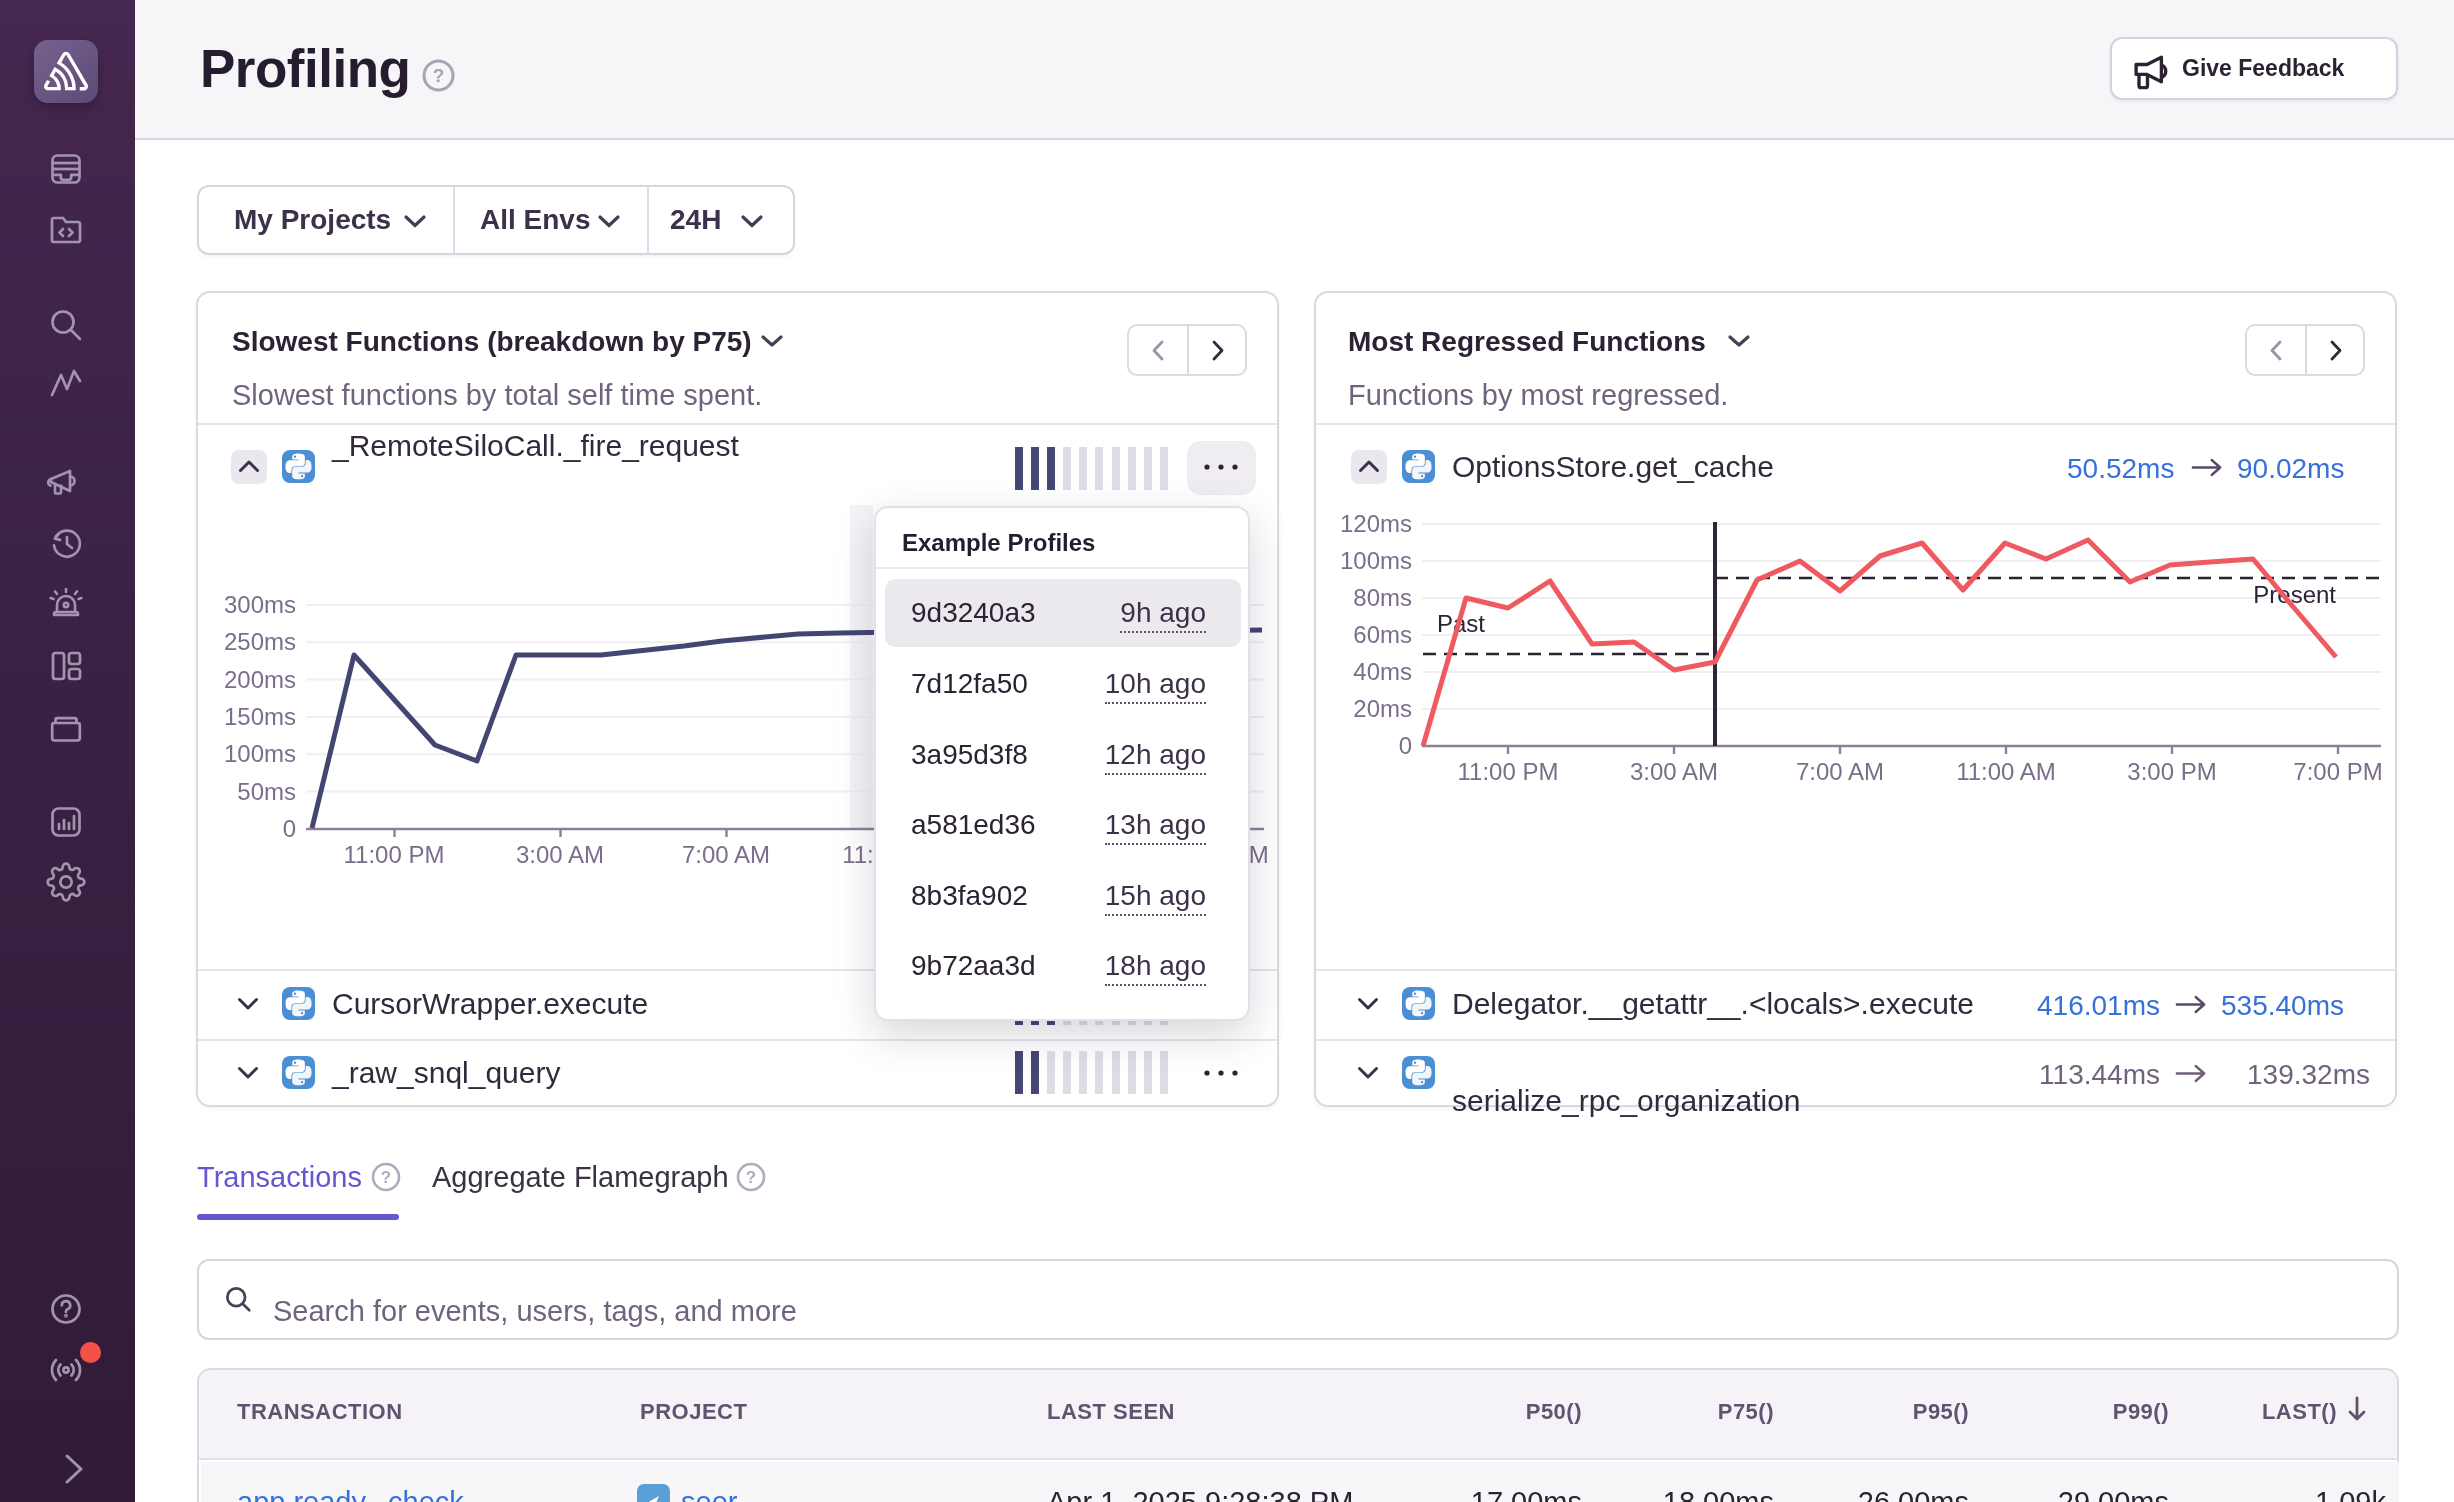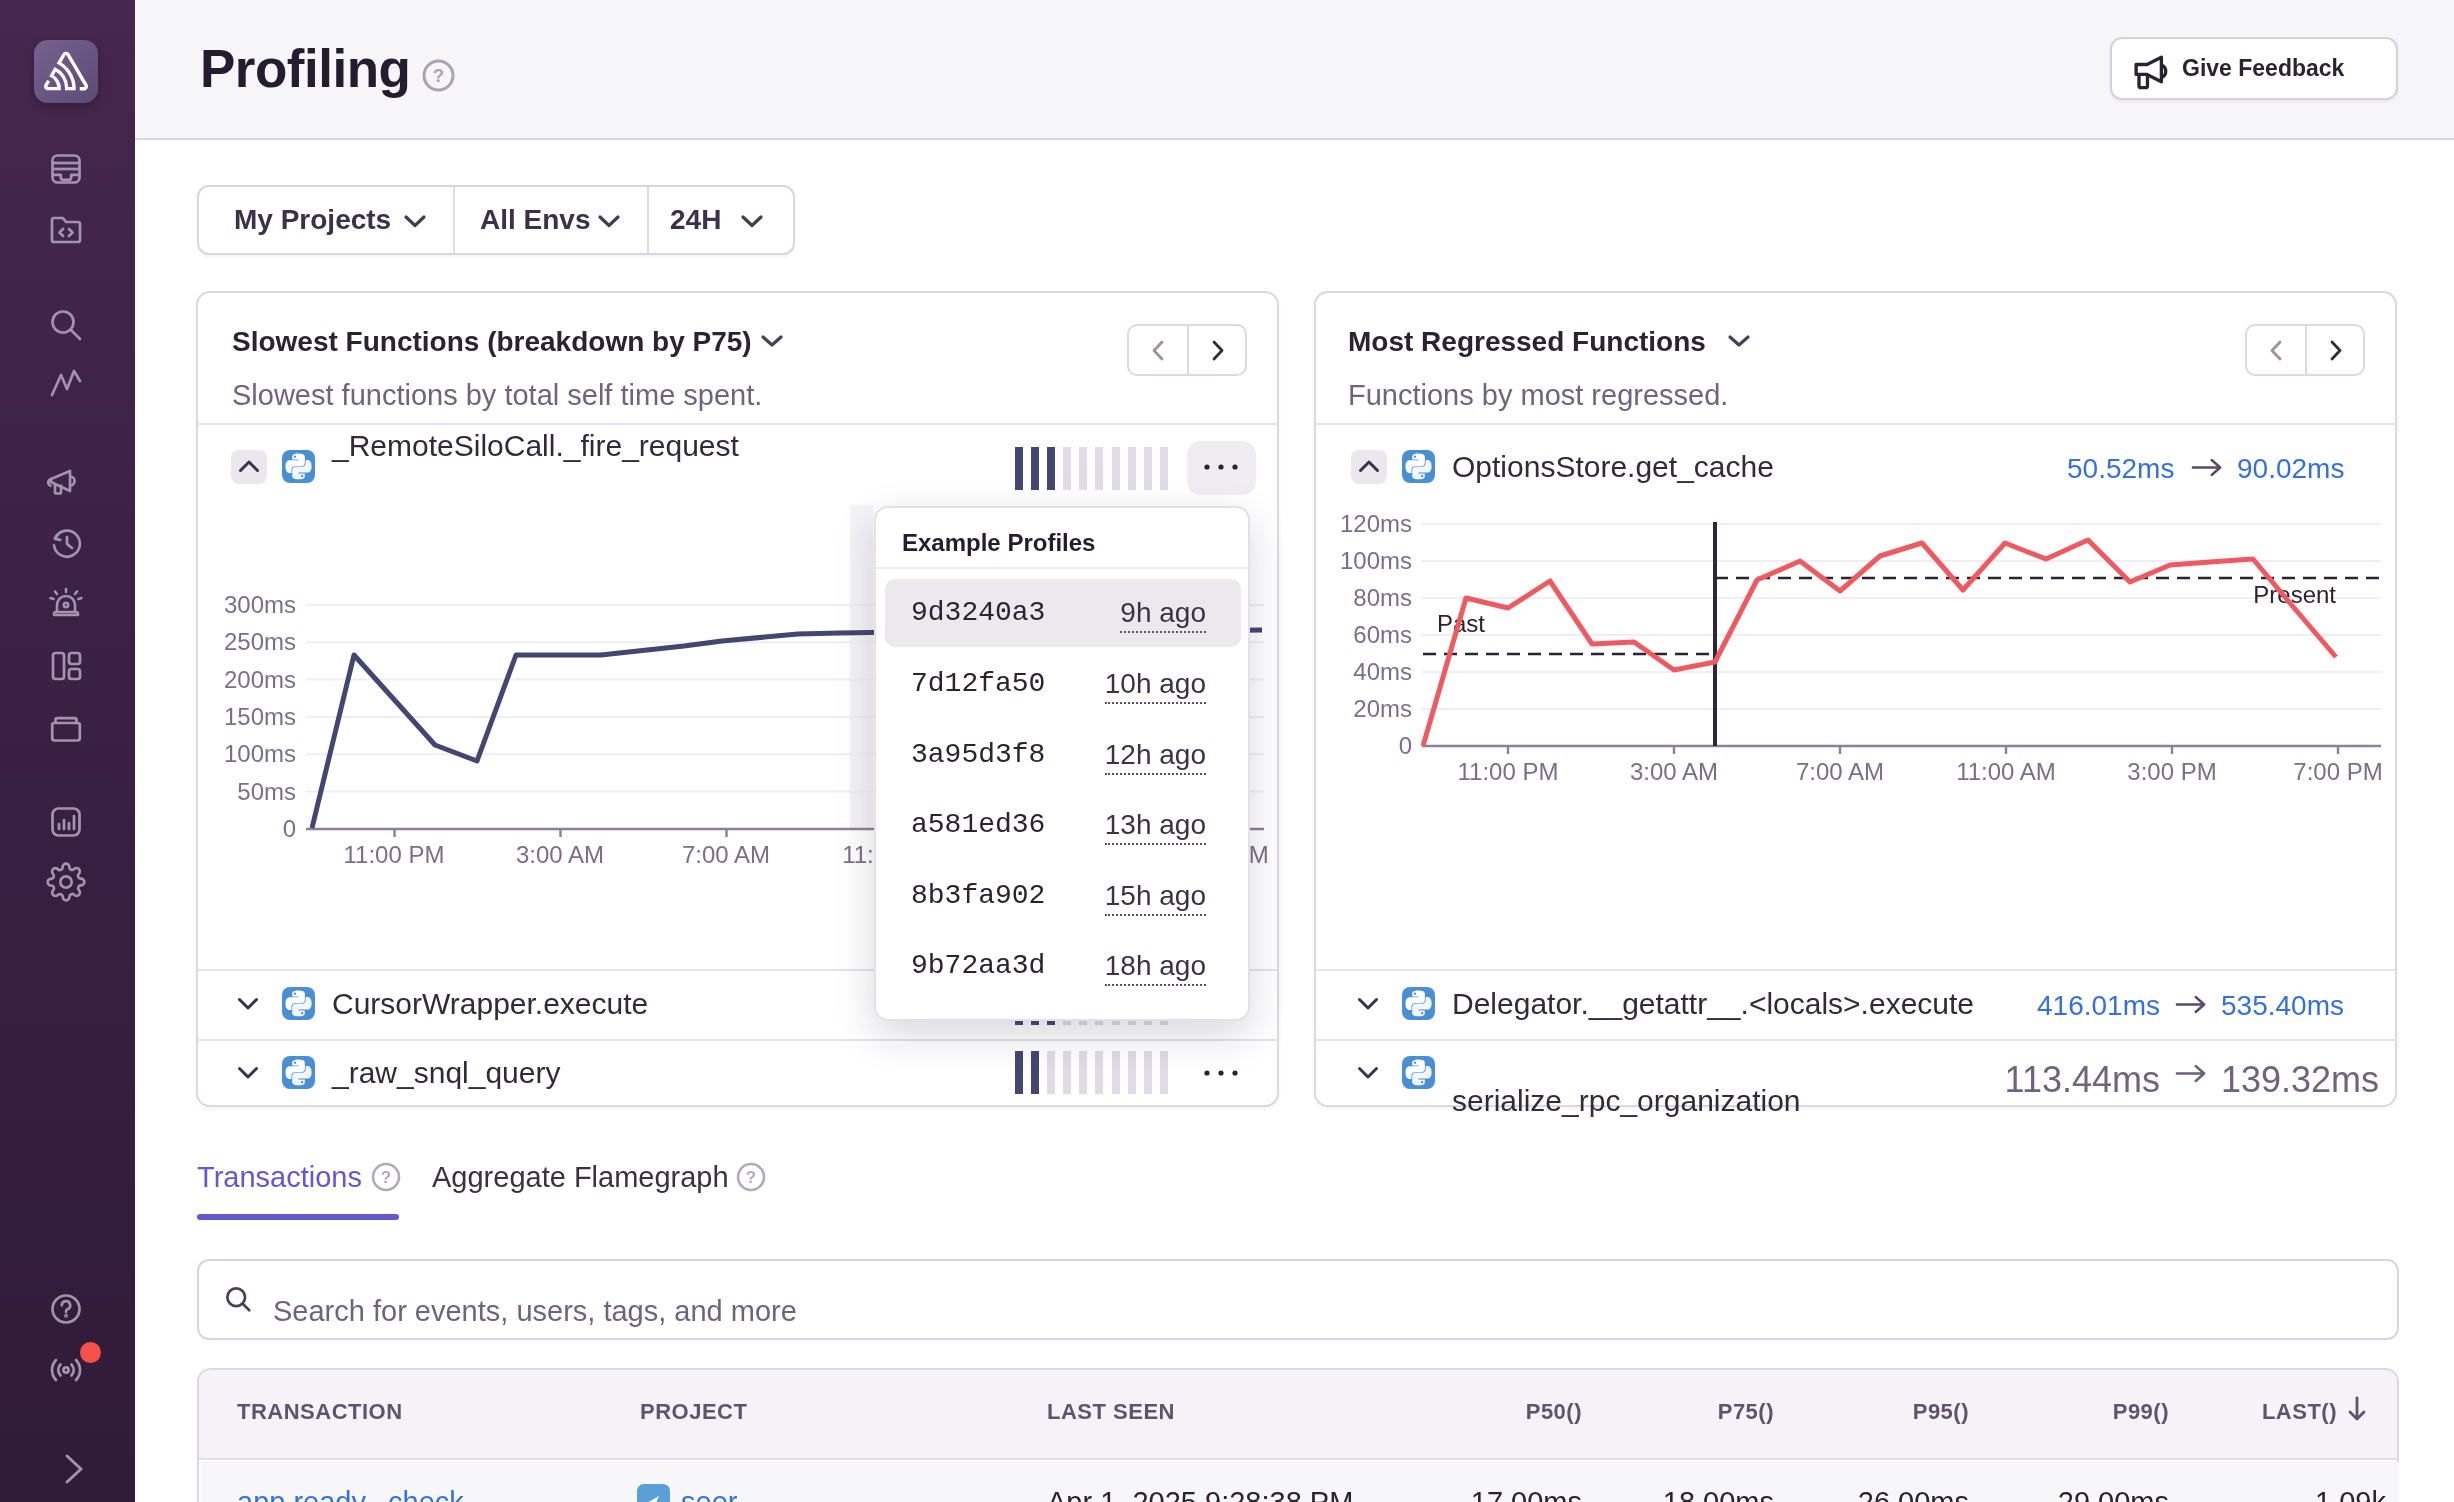--- a/index.html
+++ b/index.html
@@ -29,28 +29,28 @@
 #panelR { left:1314px; }
 .ptitle { position:absolute; top:326px; font-size:28px; font-weight:700; color:#2b2233; }
 .psub { position:absolute; top:379px; font-size:29px; color:#71637e; }
 .pdiv { position:absolute; height:2px; background:#e7e3ec; }
 .pager { position:absolute; top:324px; width:120px; height:52px; border:2px solid #ddd8e4; border-radius:10px; background:#fff; }
 .pager .mid { position:absolute; left:58px; top:0; width:2px; height:48px; background:#ddd8e4; }
 .rowtext { position:absolute; font-size:30px; color:#322a3c; }
 .pybadge { position:absolute; width:33px; height:33px; }
 .chevbtn { position:absolute; width:36px; height:34px; background:#eae7ee; border-radius:8px; }
 .blueval { font-size:28px; color:#3571d9; }
-.grayval { font-size:36px; color:#71637e; }
+.grayval { font-size:28px; color:#71637e;margin-left:26px; }
 .sparkbar { position:absolute; width:8px; }
 #popup { position:absolute; left:874px; top:506px; width:376px; height:515px; background:#fff; border:2px solid #e4e0e9;
   border-radius:14px; box-shadow:0 14px 40px rgba(40,30,55,.18); z-index:30; }
 #popup .ptt { position:absolute; left:26px; top:21px; font-size:24px; font-weight:700; color:#261c30; }
 #popup .pdl { position:absolute; left:0; top:59px; width:372px; height:2px; background:#eceaef; }
 .prow { position:absolute; left:9px; width:356px; height:68px; }
-.prow .pid { position:absolute; left:26px; top:18px; font-size:28px; color:#2b2233;font-family:Liberation Mono, monospace; }
+.prow .pid { position:absolute; left:26px; top:18px; font-size:28px; color:#2b2233; }
 .prow .page { position:absolute; right:35px; top:18px; font-size:28px; color:#3d3049; border-bottom:2px dotted #5d5169; padding-bottom:2px; }
 #tabline { position:absolute; left:197px; top:1214px; width:202px; height:6px; border-radius:3px; background:#6358cf; }
 #searchbar { position:absolute; left:197px; top:1259px; width:2202px; height:81px; background:#fff; border:2px solid #d9d4e1; border-radius:12px; }
 #searchbar span { position:absolute; left:74px; top:22px; font-size:29px; color:#71637e;margin-top:12px; }
 #table { position:absolute; left:197px; top:1368px; width:2202px; height:134px; background:#fff; border:2px solid #dcd8e3;
   border-radius:14px 14px 0 0; border-bottom:none; }
 #thead { position:absolute; left:0; top:0; width:2198px; height:90px; background:#f5f3f7; border-bottom:2px solid #e2dee8; border-radius:12px 12px 0 0; }
 .th { position:absolute; top:29px; font-size:22px; font-weight:700; color:#5f5370; letter-spacing:0.5px; }
 .td { position:absolute; top:116px; font-size:29px; color:#2b2233; }
 svg { display:block; }

